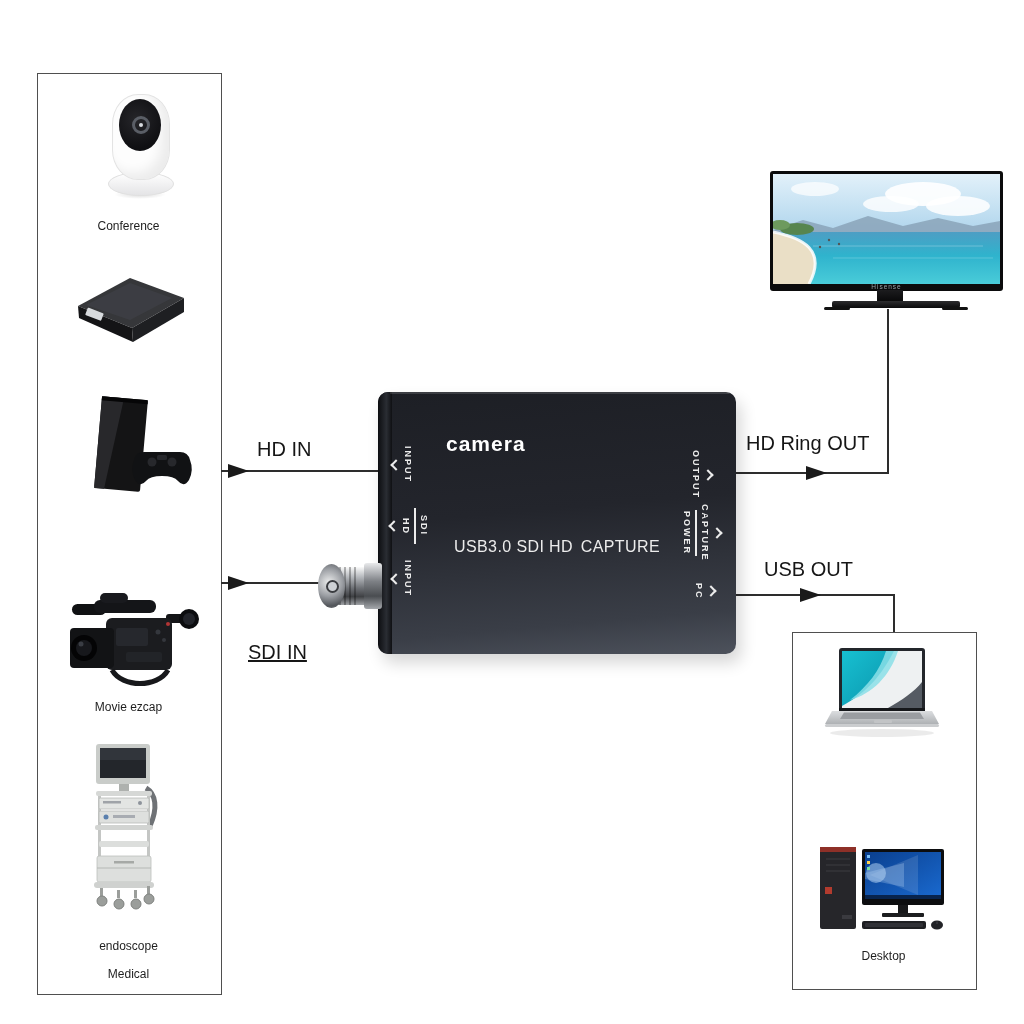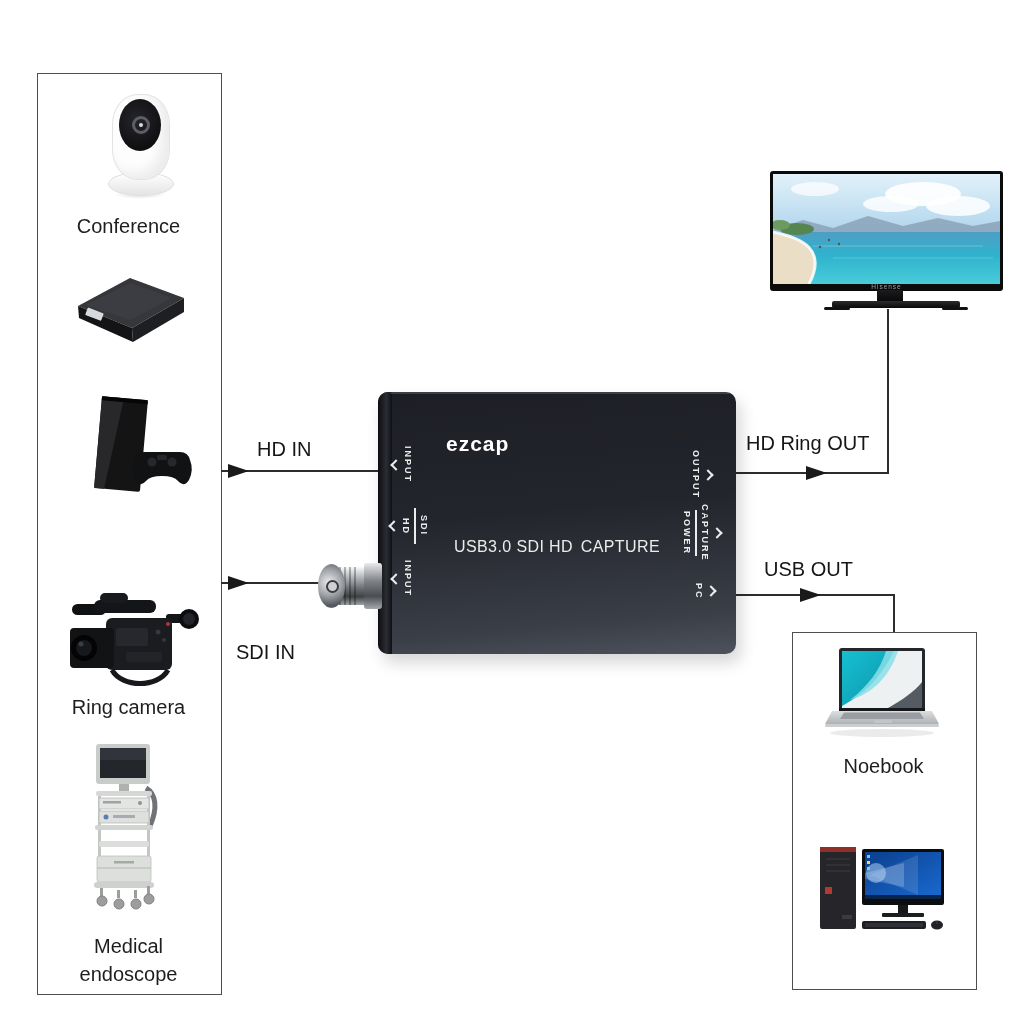--- a/index.html
+++ b/index.html
@@ -1,20 +1,20 @@
 <!DOCTYPE html>
 <html><head>
 <meta charset="utf-8">
 <style>
   html,body{margin:0;padding:0;background:#fff;}
   #canvas{position:relative;width:1024px;height:1024px;background:#ffffff;overflow:hidden;
           font-family:"Liberation Sans",sans-serif;}
   .abs{position:absolute;}
   .panel{position:absolute;border:1px solid #4f4f4f;background:#fff;}
-  .caption{position:absolute;font-size:20px;color:#1e1e1e;text-align:center;line-height:28px;}
+  .caption{position:absolute;font-size:12px;color:#1e1e1e;text-align:center;line-height:28px;}
   .conn-label{position:absolute;font-size:20px;color:#161616;white-space:nowrap;}
   .hline{position:absolute;height:2px;background:#2d2d2d;}
   .vline{position:absolute;width:2px;background:#2d2d2d;}
   .arrow-right{position:absolute;width:0;height:0;border-top:7px solid transparent;
                border-bottom:7px solid transparent;border-left:21px solid #1a1a1a;}
   
   #device{position:absolute;left:378px;top:392px;width:358px;height:262px;border-radius:10px;
           background:linear-gradient(175deg,#1d1f25 0%,#23252c 45%,#3a3e47 85%,#4d525c 100%);
           box-shadow:5px 9px 16px rgba(0,0,0,.16);}
   #device .side{position:absolute;left:0;top:0;bottom:0;width:14px;border-radius:10px 0 0 10px;
@@ -124,21 +124,21 @@
       <circle cx="11" cy="56" r="2.5" fill="#3a3d44"></circle>
       <rect x="46" y="40" width="32" height="18" rx="2" fill="#26282d"></rect>
       <rect x="56" y="64" width="36" height="10" rx="2" fill="#222428"></rect>
       <circle cx="88" cy="44" r="2.5" fill="#34373d"></circle>
         <circle cx="94" cy="52" r="2" fill="#34373d"></circle>
       <circle cx="98" cy="36" r="2" fill="#b23535"></circle>
       <path d="M42,82 C52,100 88,100 98,82" stroke="#17181b" stroke-width="5" fill="none"></path>
     </svg>
   </div>
   <div class="caption" style="left:37px;top:693px;width:183px;">
-    <div>Ring camera</div>
+    <div>Movie ezcap</div>
   </div>
 
   <div class="abs" style="left:90px;top:744px;">
     <svg width="72" height="172" viewBox="0 0 72 172">
       <rect x="6" y="0" width="54" height="40" rx="3" fill="#c9ccc9"></rect>
       <rect x="10" y="4" width="46" height="30" fill="#23262b"></rect>
       <rect x="10" y="4" width="46" height="12" fill="#3a3f46" opacity="0.6"></rect>
       <rect x="29" y="40" width="10" height="7" fill="#aeb1ae"></rect>
       <path d="M56,44 C66,50 68,64 60,82" stroke="#6f7276" stroke-width="5" fill="none"></path>
       <rect x="8" y="50" width="3" height="80" fill="#c4c6c4"></rect>
@@ -160,46 +160,46 @@
         <rect x="27" y="146" width="3" height="8" fill="#9b9e9b"></rect>
       <rect x="44" y="146" width="3" height="8" fill="#9b9e9b"></rect>
         <rect x="57" y="142" width="3" height="8" fill="#9b9e9b"></rect>
       <circle cx="12" cy="157" r="5" fill="#9b9e9b" stroke="#7e817e"></circle>
         <circle cx="29" cy="160" r="5" fill="#9b9e9b" stroke="#7e817e"></circle>
       <circle cx="46" cy="160" r="5" fill="#9b9e9b" stroke="#7e817e"></circle>
         <circle cx="59" cy="155" r="5" fill="#9b9e9b" stroke="#7e817e"></circle>
     </svg>
   </div>
   <div class="caption" style="left:37px;top:932px;width:183px;">
+    <div>endoscope</div>
     <div>Medical</div>
-    <div>endoscope</div>
   </div>
 
   <div class="hline" style="left:221px;top:470px;width:157px;"></div>
   <div class="arrow-right" style="left:228px;top:464px;"></div>
   <div class="conn-label" style="left:257px;top:438px;">HD IN</div>
 
   <div class="hline" style="left:221px;top:582px;width:103px;"></div>
   <div class="arrow-right" style="left:228px;top:576px;"></div>
-  <div class="conn-label" style="left:236px;top:641px;">SDI IN</div>
+  <div class="conn-label" style="left:248px;top:641px;text-decoration:underline;">SDI IN</div>
 
   <div class="hline" style="left:736px;top:472px;width:153px;"></div>
   <div class="vline" style="left:887px;top:309px;height:165px;"></div>
   <div class="arrow-right" style="left:806px;top:466px;"></div>
   <div class="conn-label" style="left:746px;top:432px;">HD Ring OUT</div>
 
   <div class="hline" style="left:736px;top:594px;width:159px;"></div>
   <div class="vline" style="left:893px;top:594px;height:39px;"></div>
   <div class="arrow-right" style="left:800px;top:588px;"></div>
   <div class="conn-label" style="left:764px;top:558px;">USB OUT</div>
 
   <div id="device">
     <div class="side"></div>
     <div class="topshine"></div>
-    <div class="brand">ezcap</div>
+    <div class="brand">camera</div>
     <div class="dev-sub">
       <span>USB3.0 SDI HD</span>
       <span>CAPTURE</span>
     </div>
 
     <div class="port" style="left:14px;top:54px;">
       <span class="chev cl"></span>
       <span class="vword">INPUT</span>
     </div>
     <div class="port" style="left:12px;top:116px;">
@@ -296,23 +296,20 @@
       <path d="M18,3 L70,3 C58,26 44,44 18,58 Z" fill="url(#tg)"></path>
       <path d="M62,3 C56,22 44,38 26,52 C48,46 66,28 74,3 Z" fill="#8adfe8" opacity="0.85"></path>
       <path d="M98,34 L98,60 L64,60 C78,52 90,44 98,34 Z" fill="#555b63"></path>
       <rect x="15" y="60" width="86" height="3" fill="#15171a"></rect>
       <polygon points="8,63 108,63 115,76 1,76" fill="url(#silver)"></polygon>
       <polygon points="20,64.5 96,64.5 100,71 16,71" fill="#9a9da1"></polygon>
       <rect x="50" y="72" width="18" height="3" rx="1" fill="#c2c4c6"></rect>
       <rect x="1" y="76" width="114" height="3" rx="1.5" fill="#cbcdcf"></rect>
     </svg>
   </div>
-  <div class="caption" style="left:792px;top:752px;width:183px;">
-    <div>Noebook</div>
-  </div>
 
   <div class="abs" style="left:818px;top:845px;">
     <svg width="132" height="90" viewBox="0 0 132 90">
       <defs>
         <linearGradient id="wing" x1="0" y1="0" x2="1" y2="1">
           <stop offset="0" stop-color="#0a3f8e"></stop>
             <stop offset="1" stop-color="#1a6ad0"></stop>
         </linearGradient>
       </defs>
       <rect x="2" y="2" width="36" height="82" rx="2" fill="#26262a"></rect>
@@ -332,14 +329,17 @@
       <rect x="49" y="22" width="3" height="3" fill="#79e09a"></rect>
       <rect x="47" y="50" width="76" height="4" fill="#08244d"></rect>
       <rect x="80" y="60" width="10" height="8" fill="#17181a"></rect>
       <rect x="64" y="68" width="42" height="4" rx="1" fill="#1c1d1f"></rect>
       <rect x="44" y="76" width="64" height="8" rx="2" fill="#1e1f22"></rect>
       <rect x="47" y="78" width="58" height="4" rx="1" fill="#303136"></rect>
       <ellipse cx="119" cy="80" rx="6" ry="4.5" fill="#222327"></ellipse>
       <line x1="119" y1="76.5" x2="119" y2="79" stroke="#44454a"></line>
     </svg>
   </div>
+  <div class="caption" style="left:792px;top:942px;width:183px;">
+    <div>Desktop</div>
+  </div>
 
 </div>
 
 </body></html>

